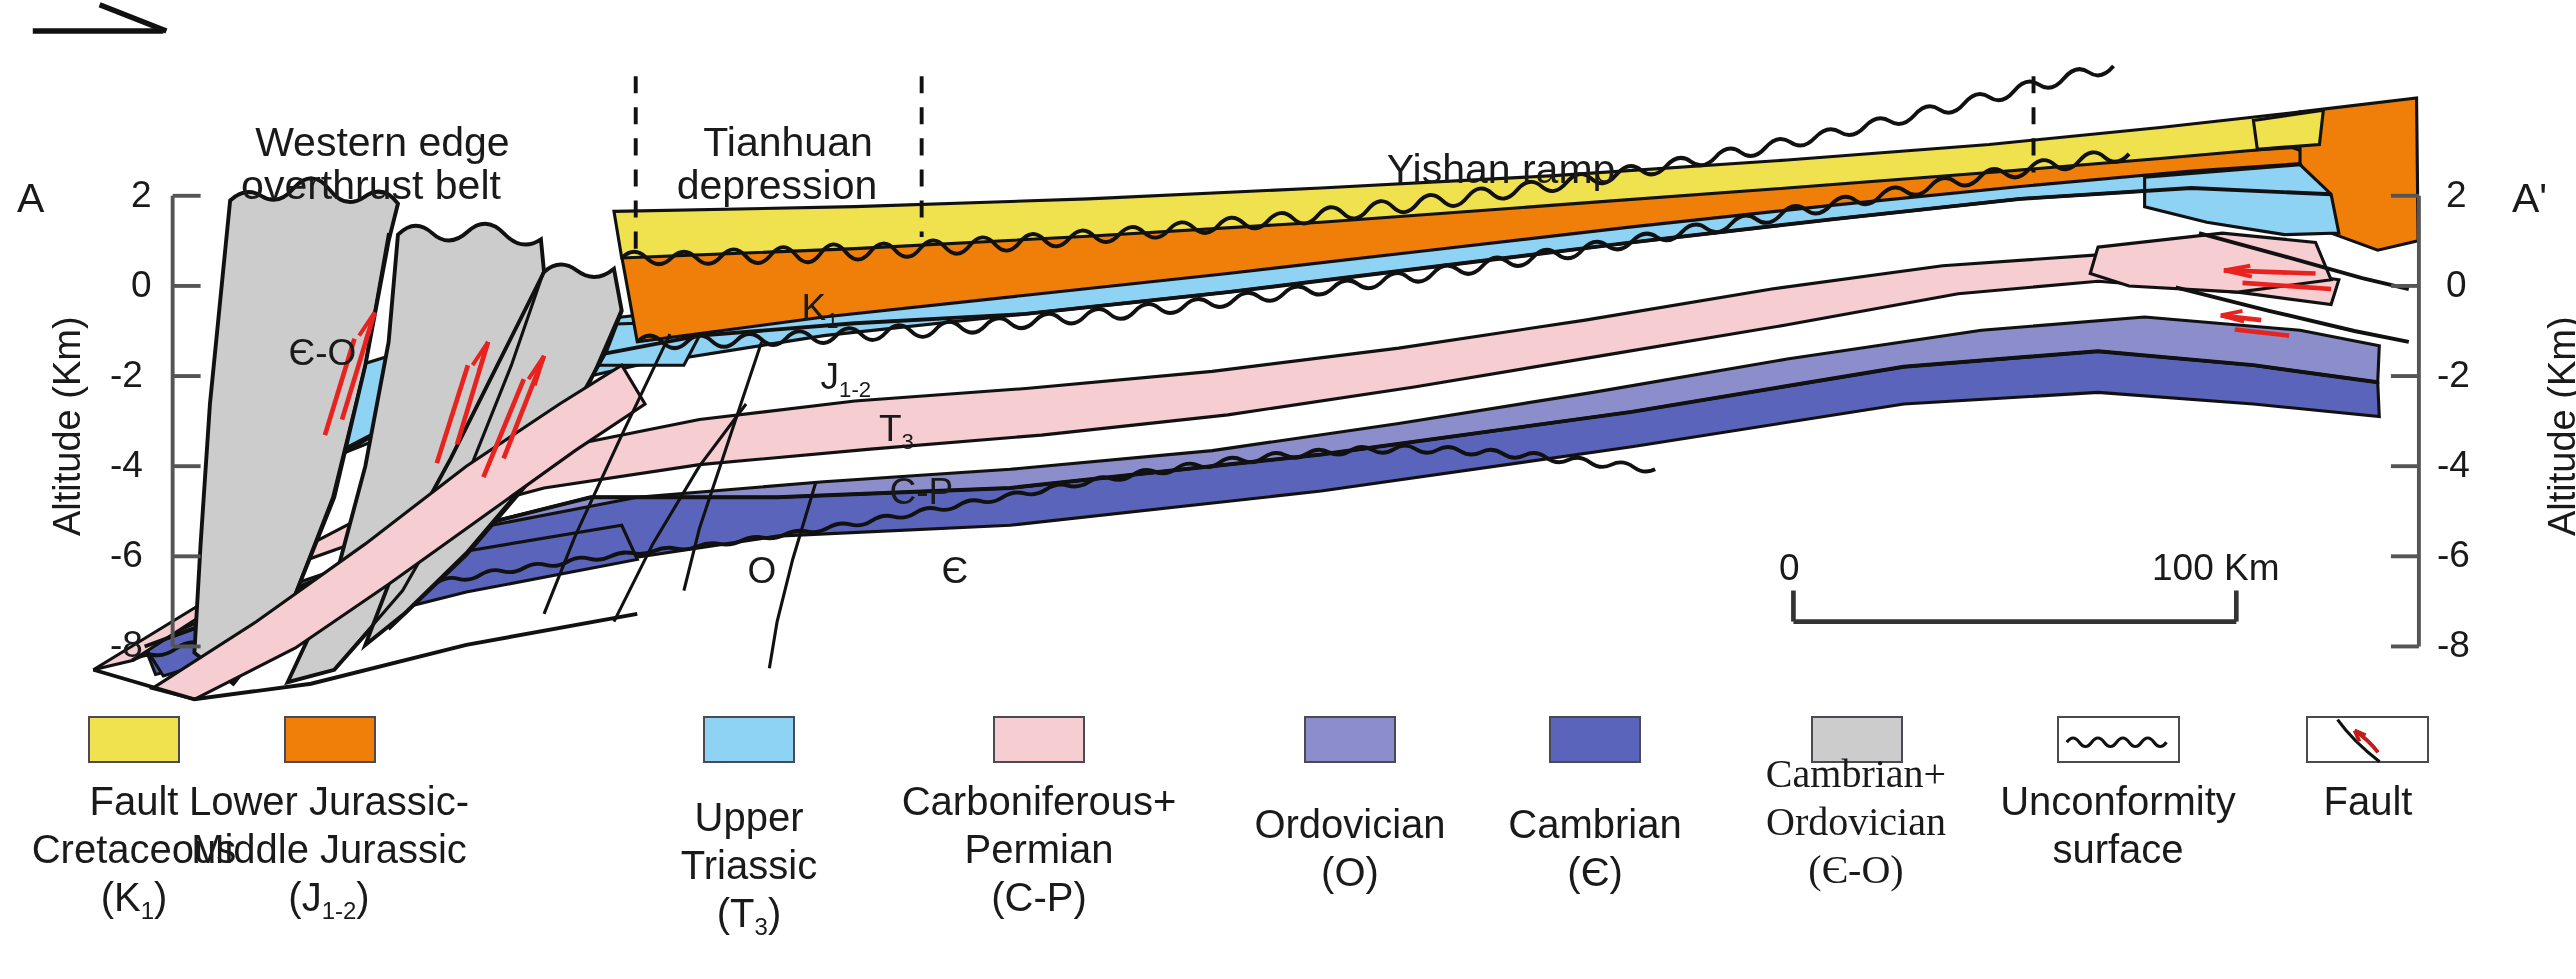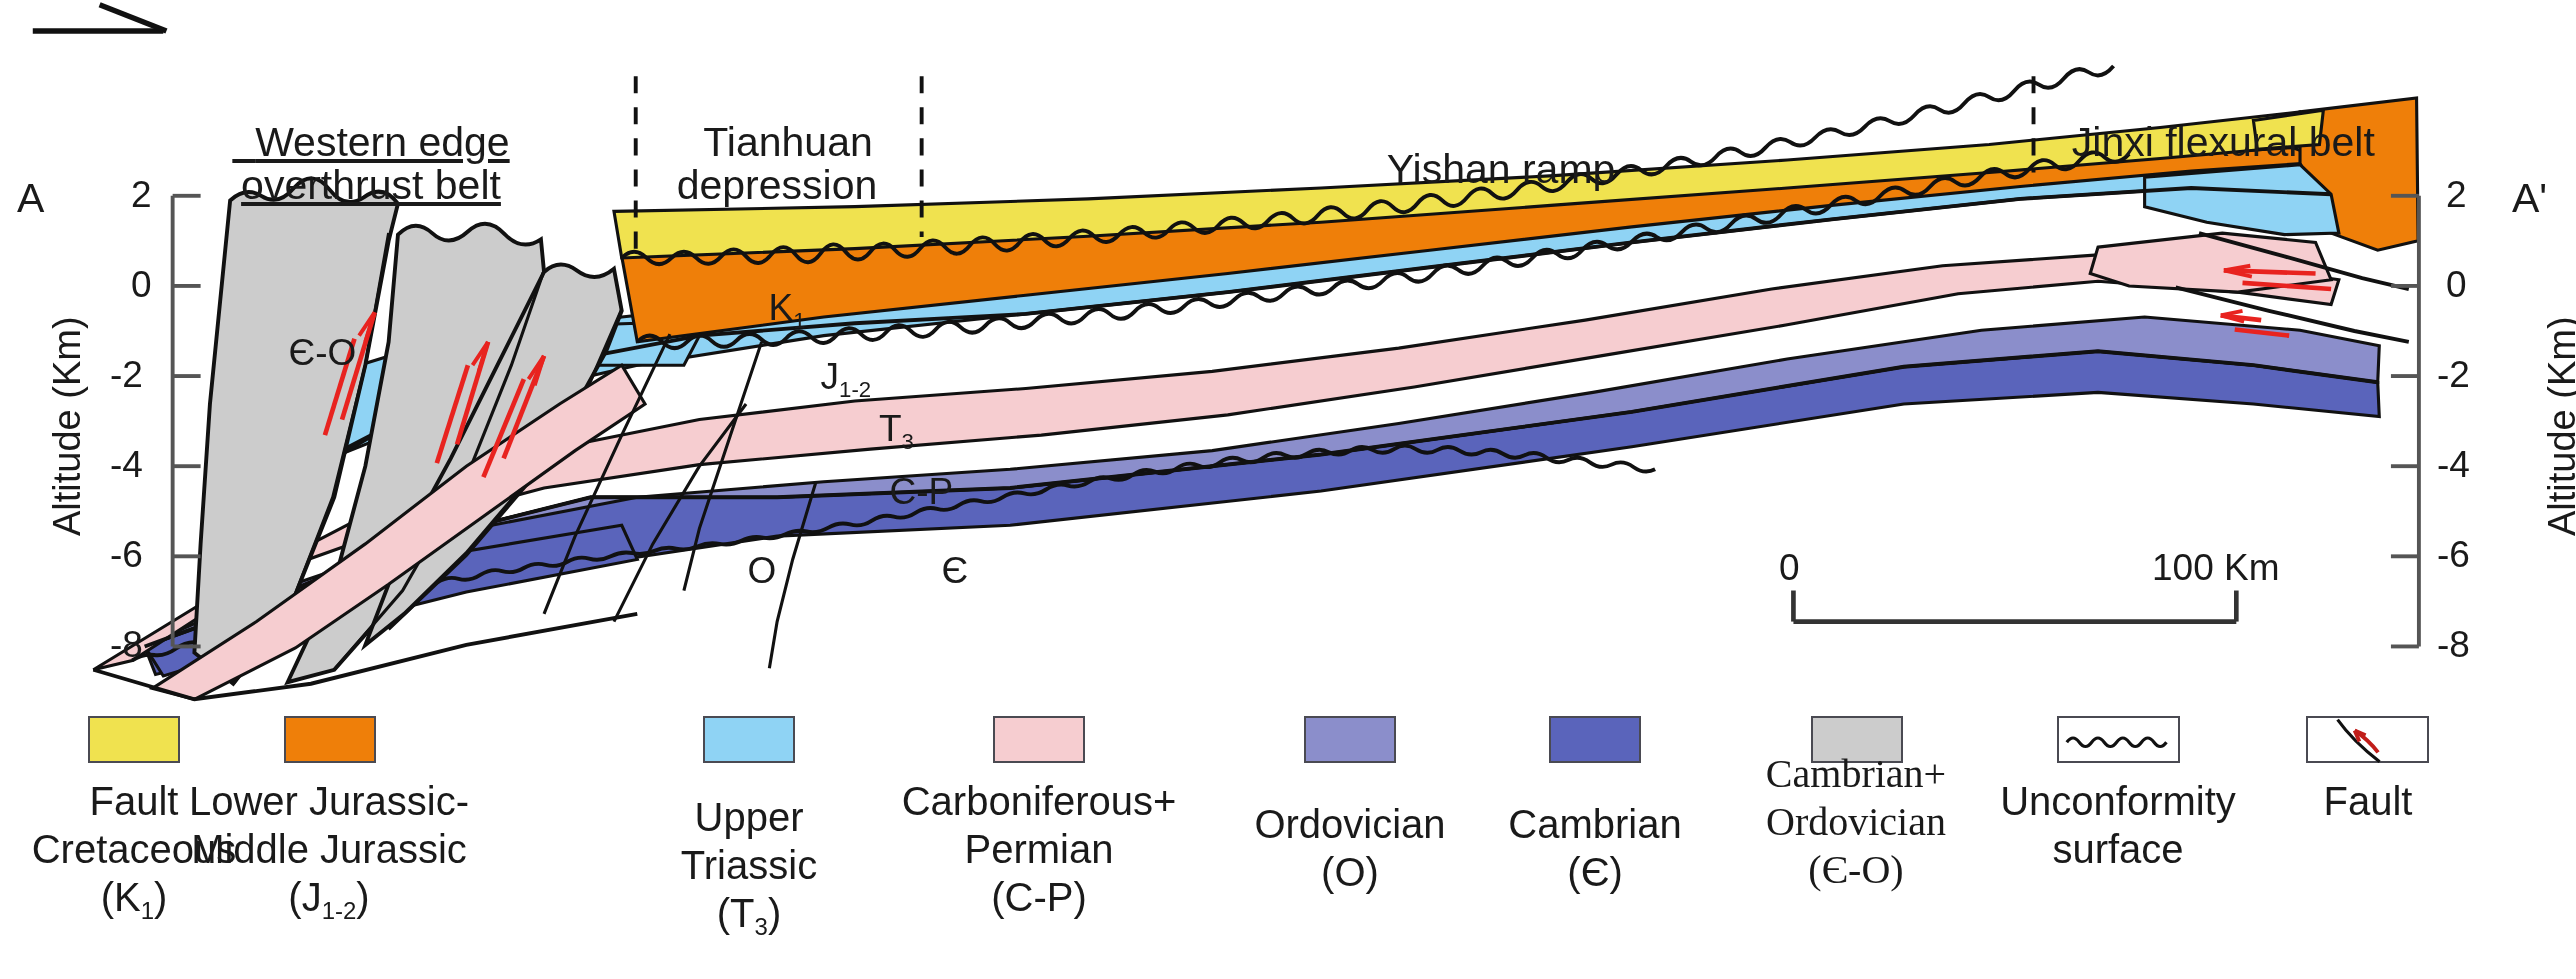--- a/index.html
+++ b/index.html
@@ -187,31 +187,28 @@
     <line x1="3077" y1="832" x2="3113" y2="832"></line>
   </g>
 
   <g stroke="#333" stroke-width="6" fill="none">
     <line x1="2308" y1="760" x2="2308" y2="800"></line>
     <line x1="2308" y1="800" x2="2878" y2="800"></line>
     <line x1="2878" y1="760" x2="2878" y2="800"></line>
   </g>
 </svg>
 
-<div class="txt lbl-zone ctr" style="left:371px;top:78px;text-decoration:underline;">
+<div class="txt lbl-zone ctr" style="left:371px;top:78px;">
   <span>Western edge</span><br><span>overthrust belt</span>
 </div>
 <div class="txt lbl-zone ctr" style="left:1490px;top:105px;">
   <span>Yishan ramp</span>
 </div>
 <div class="txt lbl-zone ctr" style="left:777px;top:78px;">
   <span>Tianhuan</span><br><span>depression</span>
-</div>
-<div class="txt lbl-zone" style="left:2049px;top:78px;">
-  <span>Jinxi flexural belt</span>
 </div>
 
 <div class="txt lbl-ap" style="left:17px;top:177px;">A</div>
 <div class="txt lbl-ap" style="left:2512px;top:177px;">A'</div>
 
 <div class="txt lbl-axis rot" style="left:48px;top:536px;transform:rotate(-90deg);transform-origin:0 0;">Altitude (Km)</div>
 
 <div class="txt lbl-axis rot" style="left:2543px;top:536px;transform:rotate(-90deg);transform-origin:0 0;">Altitude (Km)</div>
 
 <div class="txt lbl-tick" style="left:131px;top:176px;">2</div>
@@ -221,21 +218,21 @@
 <div class="txt lbl-tick" style="left:110px;top:536px;">-6</div>
 <div class="txt lbl-tick" style="left:110px;top:626px;">-8</div>
 
 <div class="txt lbl-tick" style="left:2446px;top:176px;">2</div>
 <div class="txt lbl-tick" style="left:2446px;top:266px;">0</div>
 <div class="txt lbl-tick" style="left:2437px;top:356px;">-2</div>
 <div class="txt lbl-tick" style="left:2437px;top:446px;">-4</div>
 <div class="txt lbl-tick" style="left:2437px;top:536px;">-6</div>
 <div class="txt lbl-tick" style="left:2437px;top:626px;">-8</div>
 
-<div class="txt lbl-unit" style="left:748px;top:250px;">
+<div class="txt lbl-unit" style="left:781px;top:250px;">
   <span>K</span><sub>1</sub>
 </div>
 <div class="txt lbl-unit" style="left:800px;top:319px;">
   <span>J</span><sub>1-2</sub>
 </div>
 <div class="txt lbl-unit" style="left:859px;top:371px;">
   <span>T</span><sub>3</sub>
 </div>
 <div class="txt lbl-unit" style="left:869px;top:434px;">
   <span>C-P</span>

